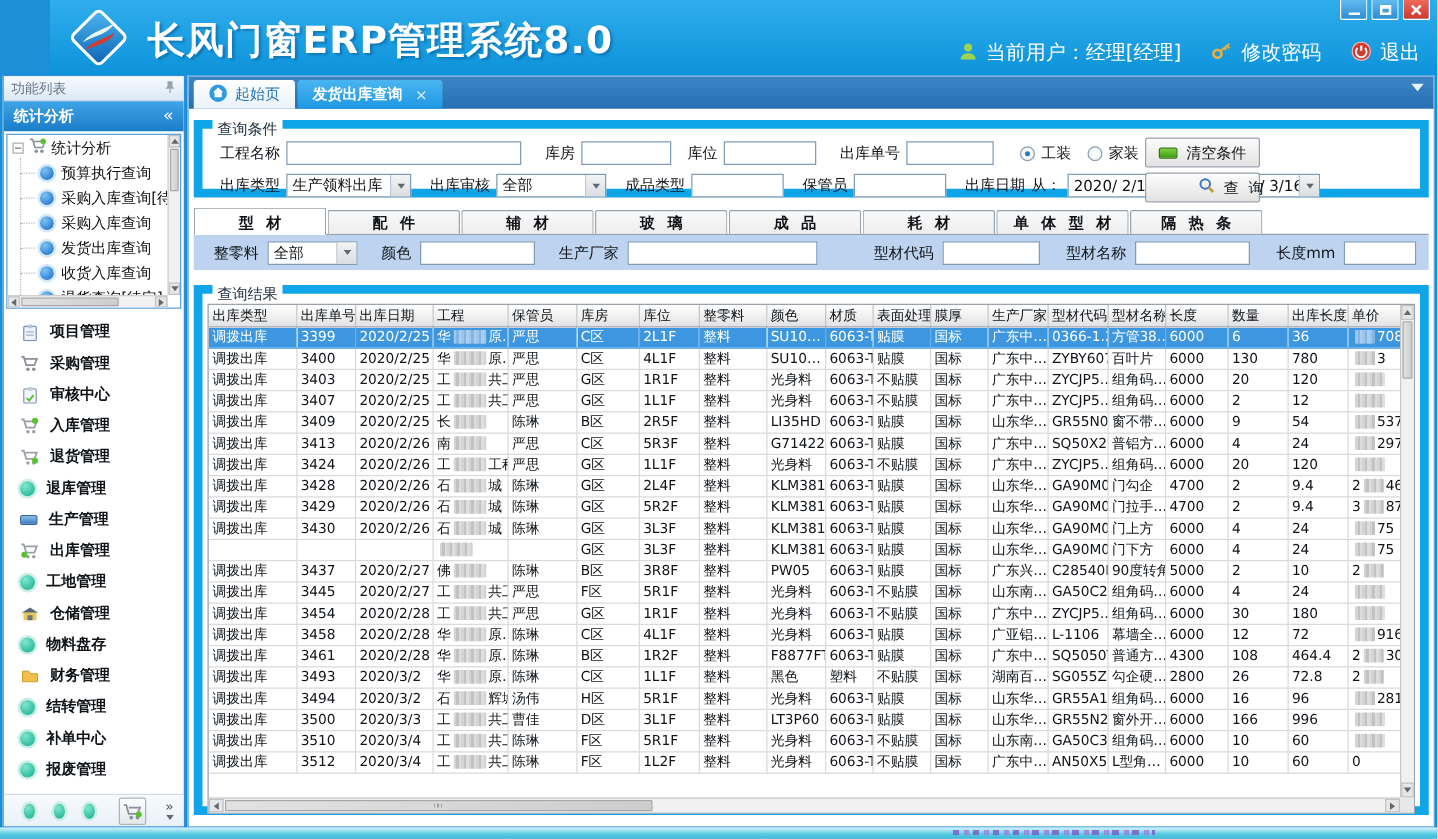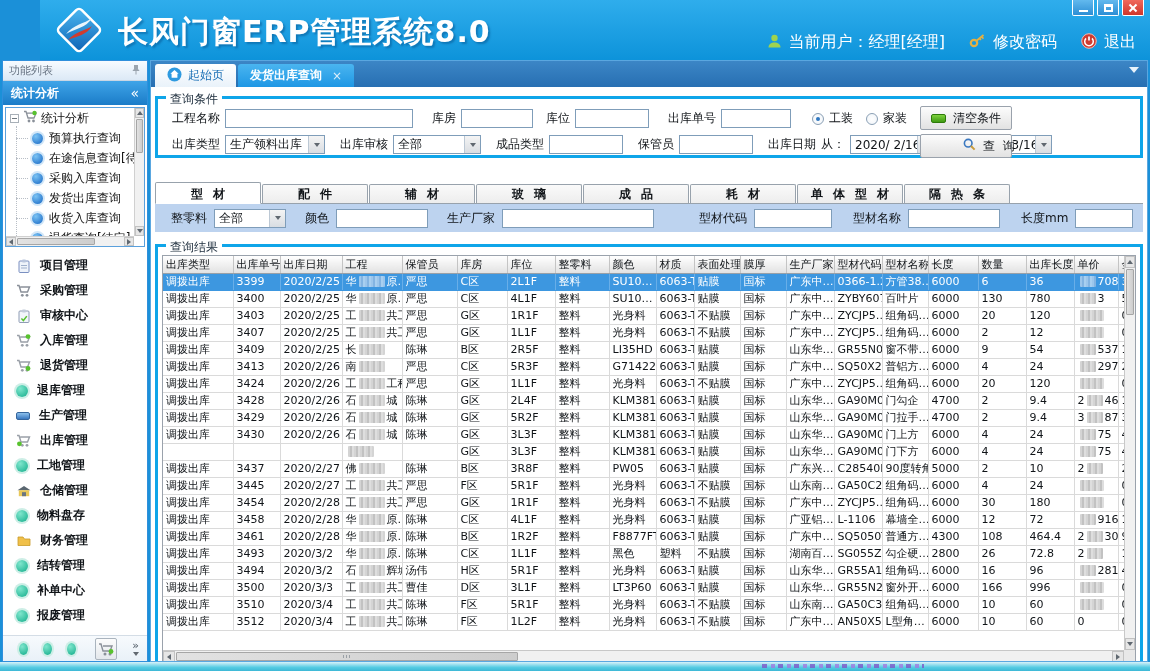--- a/index.html
+++ b/index.html
@@ -79,39 +79,39 @@
 
   
   .main { flex:1; margin-left:2px; background:#fff; border:1px solid #5aa7e0; position:relative; overflow:hidden; }
   .tabbar { height:26px; background:linear-gradient(#3c86c6,#276fb2); display:flex; align-items:flex-end; padding-left:4px; position:relative; }
   .tab { height:23px; display:flex; align-items:center; gap:6px; padding:0 12px; font-size:12px; border-radius:3px 3px 0 0; }
   .tab.home { background:linear-gradient(#ffffff,#e9f2fa); color:#1a6fb5; margin-right:2px; }
   .tab.active { background:linear-gradient(#4ab5f0,#1e97e4); color:#fff; font-weight:bold; }
   .tab .x { font-weight:normal; font-size:12px; color:#dfeffa; margin-left:4px; }
   .tab-caret { position:absolute; right:8px; bottom:9px; width:0; height:0; border:5px solid transparent; border-top:6px solid #e8f3fb; }
 
-  .group { position:relative; border:3px solid #0ea5e9; margin:0 4px; }
+  .group { position:relative; border:7px solid #0ea5e9; margin:0 4px; }
   .legend { position:absolute; top:-8px; left:8px; background:#fff; padding:0 4px; font-size:12px; color:#20303f; }
   .query-group { margin-top:9px; height:62px; padding:10px 8px 0 14px; }
   .qrow { display:flex; align-items:center; gap:5px; font-size:12px; color:#101418; margin-bottom:7px; white-space:nowrap; }
   .txt { height:19px; border:1px solid #7f9db9; background:#fff; font-size:12px; padding:0 3px; font-family:inherit; }
   .combo { height:19px; border:1px solid #7f9db9; background:#fff; display:flex; align-items:center; font-size:12px; }
   .combo .cv { padding-left:4px; white-space:pre; flex:1; overflow:hidden; }
   .combo .arr { width:16px; height:17px; margin-left:auto; background:linear-gradient(#f4f4f4,#d9dde2); border-left:1px solid #bcc8d4;
                 display:flex; align-items:center; justify-content:center; flex:none; }
   .radio { width:12px; height:12px; border-radius:50%; border:1px solid #8ba0b5; background:radial-gradient(#fff,#eef3f8); position:relative; }
   .radio.on::after { content:""; position:absolute; inset:3px; border-radius:50%; background:#2f77c0; }
   .rlabel { margin-right:8px; }
   .btn { height:24px; background:linear-gradient(#fcfcfc,#e2e2e2); border:1px solid #9aa2ac; border-radius:2px;
          display:flex; align-items:center; justify-content:center; gap:7px; font-size:12px; color:#101418; white-space:pre; }
   .btn-clear { position:absolute; right:128px; top:7px; width:92px; }
   .btn-search { position:absolute; right:128px; top:35px; width:92px; }
   .clear-chip { width:15px; height:9px; background:linear-gradient(#7ed23e,#3f9a12); border:1px solid #2d7a0a; border-radius:2px; }
 
-  .mat-tabs { display:flex; align-items:flex-end; height:22px; margin:24px 4px 0; border-bottom:1px solid #98a2ac; }
+  .mat-tabs { display:flex; align-items:flex-end; height:22px; margin:8px 4px 0; border-bottom:1px solid #98a2ac; }
   .mtab { min-width:106px; height:19px; line-height:19px; text-align:center; font-size:12px; font-weight:bold; color:#101418;
           background:linear-gradient(#fafafa,#ededed); border:1px solid #98a2ac; border-bottom:none; border-radius:2px 2px 0 0; margin-right:1px; }
   .mtab span { letter-spacing:10px; margin-right:-10px; }
   .mtab.active { height:22px; line-height:22px; background:#fff; position:relative; top:1px; border-bottom:1px solid #fff; }
 
   .filter-row { height:28px; margin:0 4px; background:#bdd3ef; display:flex; align-items:center; gap:7px;
                 font-size:12px; color:#101418; padding-left:16px; white-space:nowrap; }
 
   .results-group { margin-top:12px; height:424px; padding:8px 4px 0 4px; }
   .grid-wrap { position:relative; height:408px; border:1px solid #9aa2ac; background:#fff; overflow:hidden; }
@@ -235,21 +235,21 @@
             <span>统计分析</span>
           </div>
           <div class="tree-vline"></div>
           <div id="tree-items">
               <div class="titem">
                 <span class="tdot"></span>
                 <span>预算执行查询</span>
               </div>
               <div class="titem">
                 <span class="tdot"></span>
-                <span>在途信息查询[待</span>
+                <span>采购入库查询[待</span>
               </div>
               <div class="titem">
                 <span class="tdot"></span>
                 <span>采购入库查询</span>
               </div>
               <div class="titem">
                 <span class="tdot"></span>
                 <span>发货出库查询</span>
               </div>
               <div class="titem">

